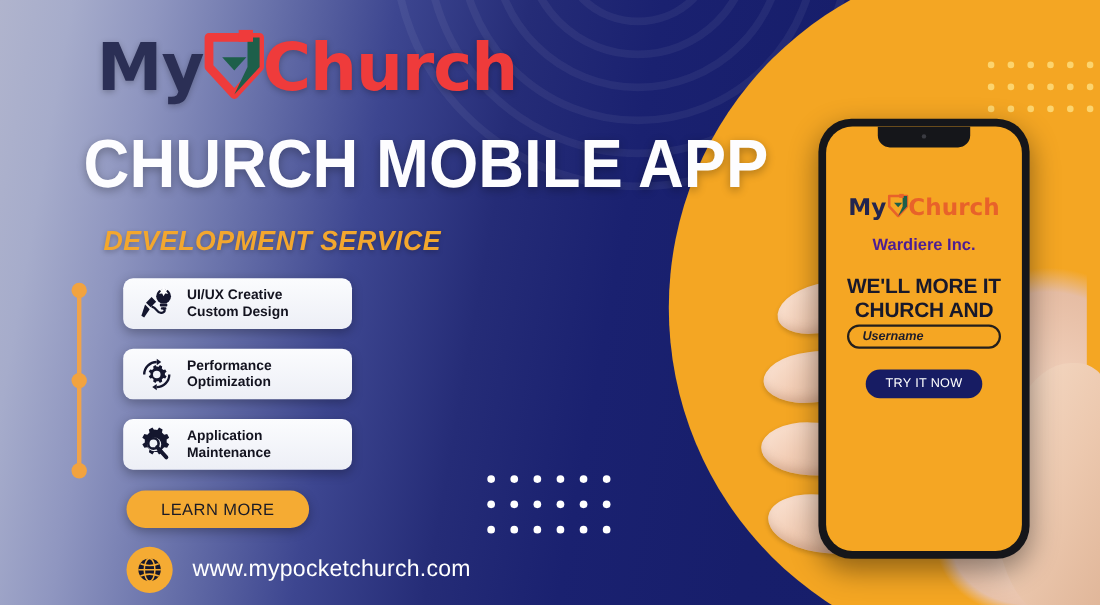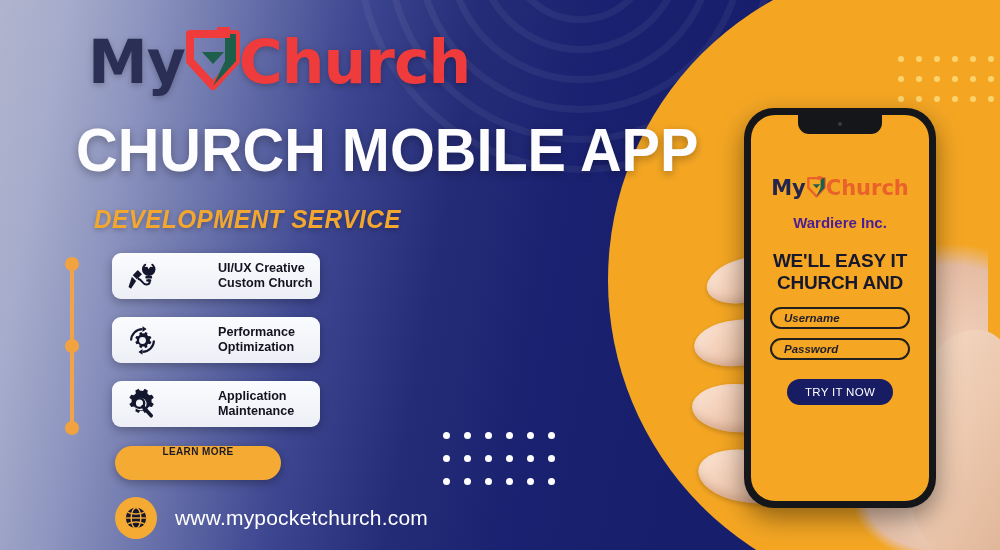--- a/index.html
+++ b/index.html
@@ -107,29 +107,29 @@
     display:flex; align-items:center;
     box-shadow:0 3px 10px rgba(0,0,0,0.28);
     padding-left:10px;
   }
   .pill .picon { width:40px; height:38px; flex:none; display:flex; align-items:center; justify-content:center; }
   .pill .ptext {
     margin-left:8px;
     font-size:12.6px; font-weight:bold; color:#13131f;
     line-height:1.22;
   }
-  .pill .ptext span { display:block;margin-left:48px; }
+  .pill .ptext span { display:block; }
 
   
   .learn {
     position:absolute; left:115px; top:446px;
     width:166px; height:34px;
     background:#f5ab33; border-radius:17px;
-    display:flex; justify-content:center;
-    font-size:10px; font-weight:bold; color:#1a1a26;
+    display:flex; align-items:center; justify-content:center;
+    font-size:15px; font-weight:normal; color:#1a1a26;
     letter-spacing:0.4px;
     box-shadow:0 3px 10px rgba(0,0,0,0.3);
     cursor:pointer;
   }
 
   
   .url-row { position:absolute; left:115px; top:497px; display:flex; align-items:center; }
   .globe { width:42px; height:42px; border-radius:50%; background:#f5ab33; display:flex; align-items:center; justify-content:center; flex:none; }
   .url-text { margin-left:18px; font-size:21px; color:#ffffff; letter-spacing:0.2px; }
 
@@ -183,21 +183,21 @@
   .pl-company { margin-top:15px; font-size:15px; font-weight:bold; color:#4c1d95; }
 
   .pl-tag {
     margin-top:19px; text-align:center;
     font-size:19px; font-weight:bold; color:#17182b;
     line-height:1.18; letter-spacing:-0.2px;
   }
   .pl-tag span { display:block; }
 
   .pl-field {
-    margin-top:12px; width:140px; height:22px;
+    width:140px; height:22px;
     border:2px solid #231f1c; border-radius:11px;
     display:flex; align-items:center; padding-left:12px;
     font-size:11.5px; font-style:italic; font-weight:bold; color:#1d1d2b;
   }
   .pl-field.second { margin-top:9px; }
   .pl-btn {
     margin-top:19px; width:106px; height:26px;
     background:#171c63; border-radius:13px;
     display:flex; align-items:center; justify-content:center;
     color:#ffffff; font-size:11.5px; letter-spacing:0.3px;
@@ -283,29 +283,26 @@
           <path d="M28 60 L52 34 V6 H40 V34 Z" fill="#1d5f4a"></path>
           <rect x="31" y="0" width="12" height="11" fill="#e8622a"></rect>
           <path d="M17 24 H39 L28 36 Z" fill="#1d5f4a"></path>
         </svg>
         <span class="pl-church">Church</span>
       </div>
 
       <div class="pl-company">Wardiere Inc.</div>
 
       <div class="pl-tag">
-        <span>WE'LL EASY IT</span>
+        <span>WE'LL MORE IT</span>
         <span>CHURCH AND</span>
       </div>
 
       <div class="pl-field">
         <span>Username</span>
-      </div>
-      <div class="pl-field second">
-        <span>Password</span>
       </div>
 
       <div class="pl-btn">
         <span>TRY IT NOW</span>
       </div>
     </div>
   </div>
 
   <div class="logo-row">
     <span class="logo-my">My</span>
@@ -335,21 +332,21 @@
           <circle cx="28" cy="11" r="8"></circle>
           <rect x="24" y="19" width="8" height="3" rx="1"></rect>
           <rect x="25" y="23" width="6" height="2.5" rx="1"></rect>
           <path d="M28 0 l1.6 3.4 L33 3 l-2.2 2.7 L33 8.4 l-3.4-.4 L28 11 l-1.6-3 L23 8.4 l2.2-2.7 L23 3 l3.4.4 Z" fill="#fdfdff"></path>
         </g>
         <path d="M15 22 C22 24 20 30 26 29 C30 28.5 30 25 27 24" fill="none" stroke="#14162e" stroke-width="2.4"></path>
       </svg>
     </span>
     <span class="ptext">
       <span>UI/UX Creative</span>
-      <span>Custom Church</span>
+      <span>Custom Design</span>
     </span>
   </div>
 
   <div class="pill" style="top:317px;">
     <span class="picon">
       <svg viewBox="0 0 40 38" width="33" height="31">
         <g fill="#14162e">
           <path d="M20 10 l2.2.35 1.3-1.9 2.6 1.5 -.5 2.25 1.65 1.65 2.25-.5 1.5 2.6 -1.9 1.3 0 2.3 1.9 1.3 -1.5 2.6 -2.25-.5 -1.65 1.65 .5 2.25 -2.6 1.5 -1.3-1.9 -2.3 0 -1.3 1.9 -2.6-1.5 .5-2.25 -1.65-1.65 -2.25.5 -1.5-2.6 1.9-1.3 0-2.3 -1.9-1.3 1.5-2.6 2.25.5 1.65-1.65 -.5-2.25 2.6-1.5 1.3 1.9z"></path>
         </g>
         <circle cx="20" cy="19" r="4.2" fill="#f0f2f8"></circle>

